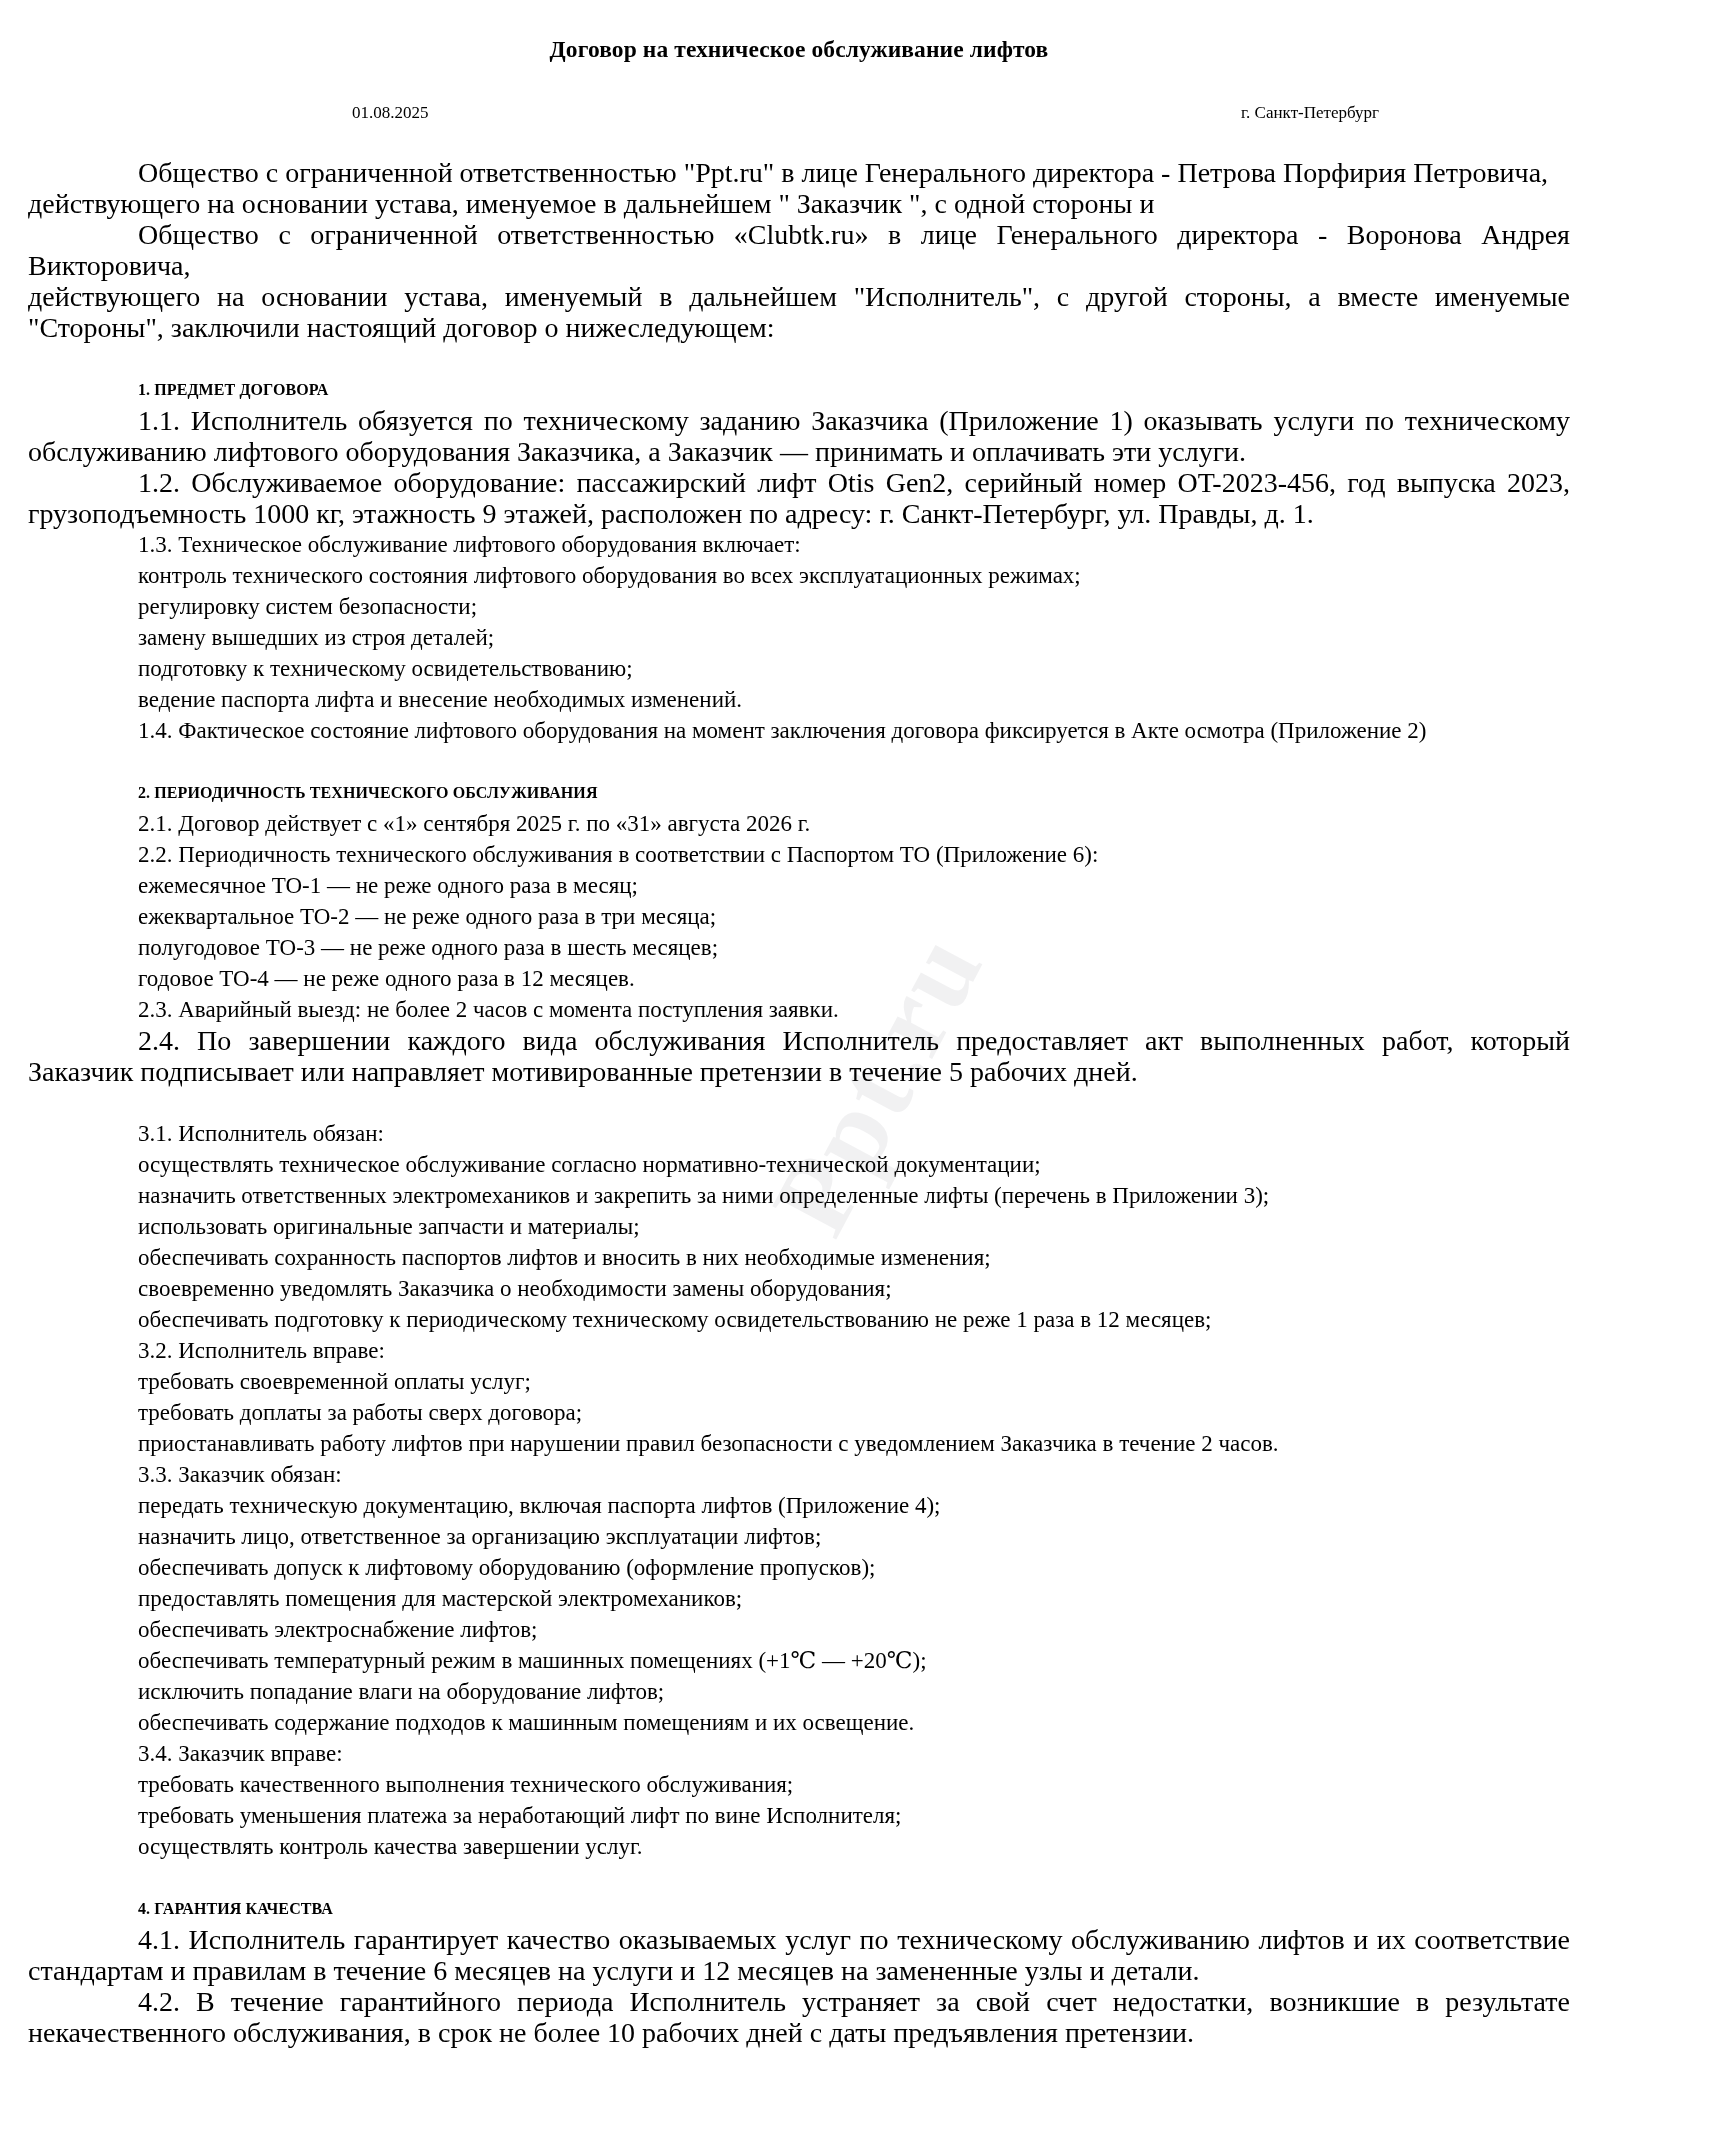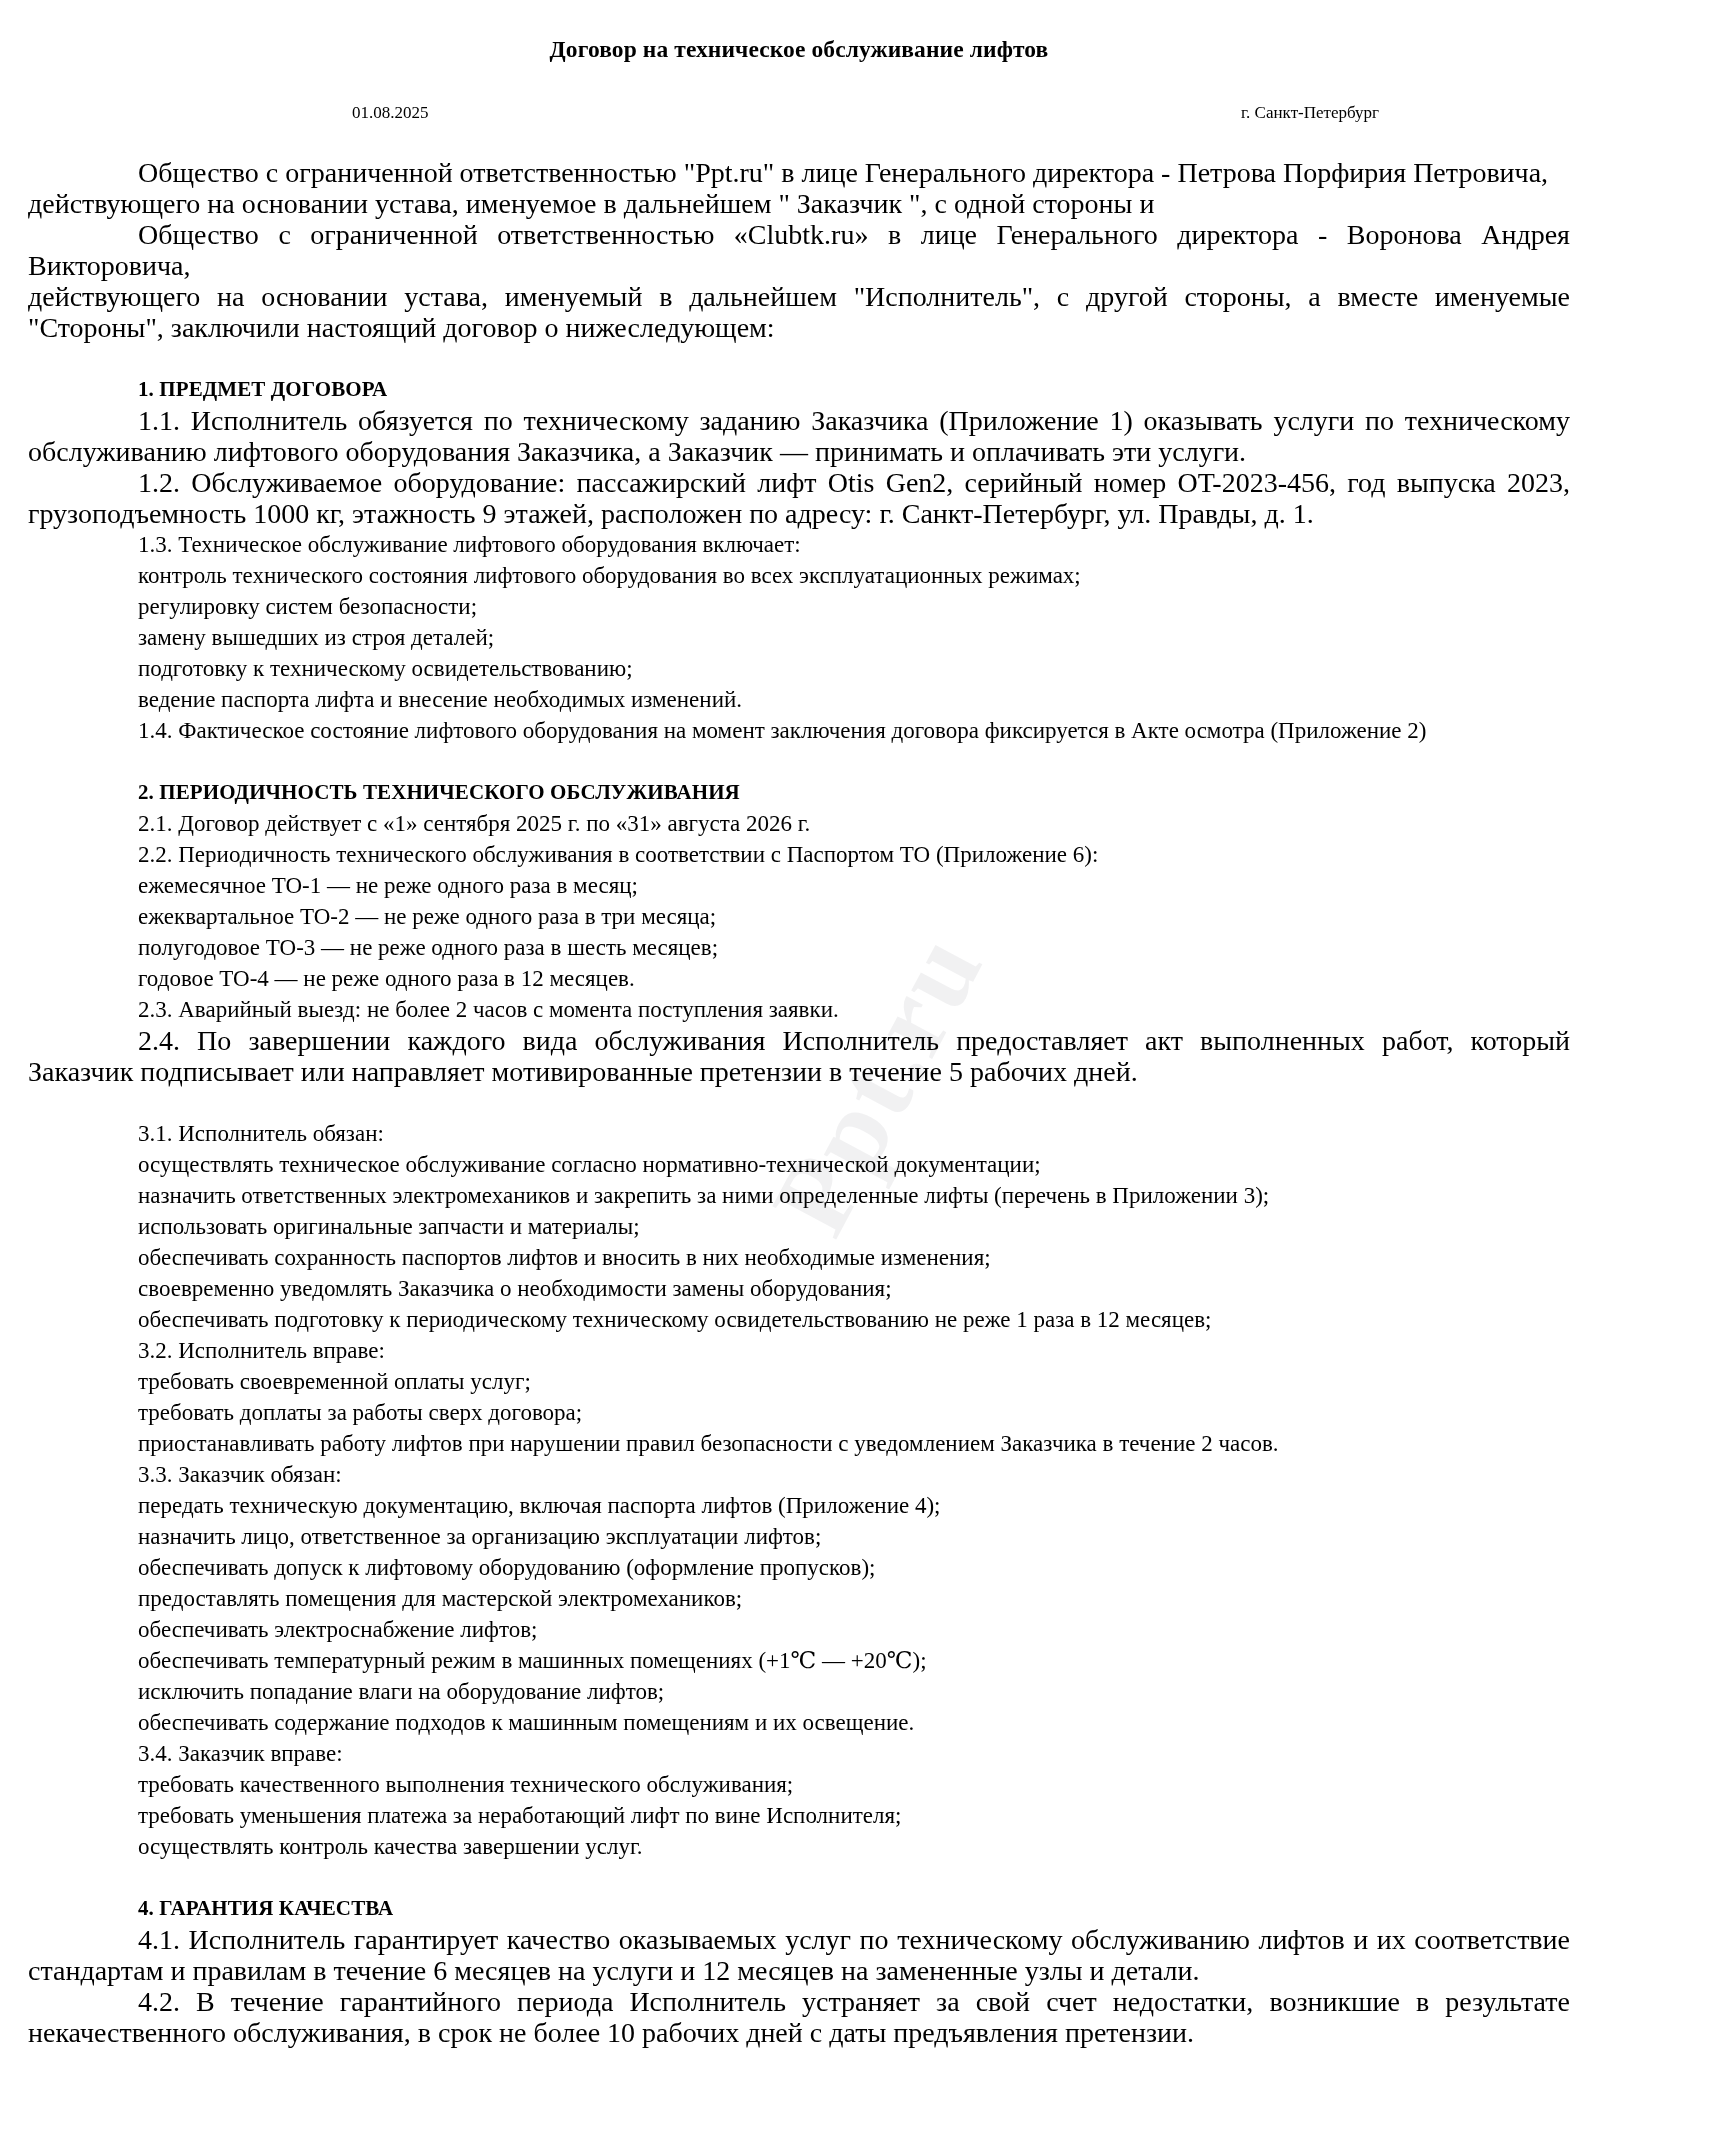--- a/index.html
+++ b/index.html
@@ -79,21 +79,21 @@
   p.line {
     font-size: 23px;
     line-height: 31px;
     margin: 0;
     text-align: left;
     padding-left: 110px;
     text-indent: 0;
   }
 
   h2.section {
-    font-size: 21px;
+    font-size: 16px;
     font-weight: bold;
     line-height: 31px;
     margin: 0;
     padding-left: 110px;
     letter-spacing: 0.1px;
   }
 
   .gap-lg { height: 31px; }
 
   .intro-block { margin-top: 29px; }

